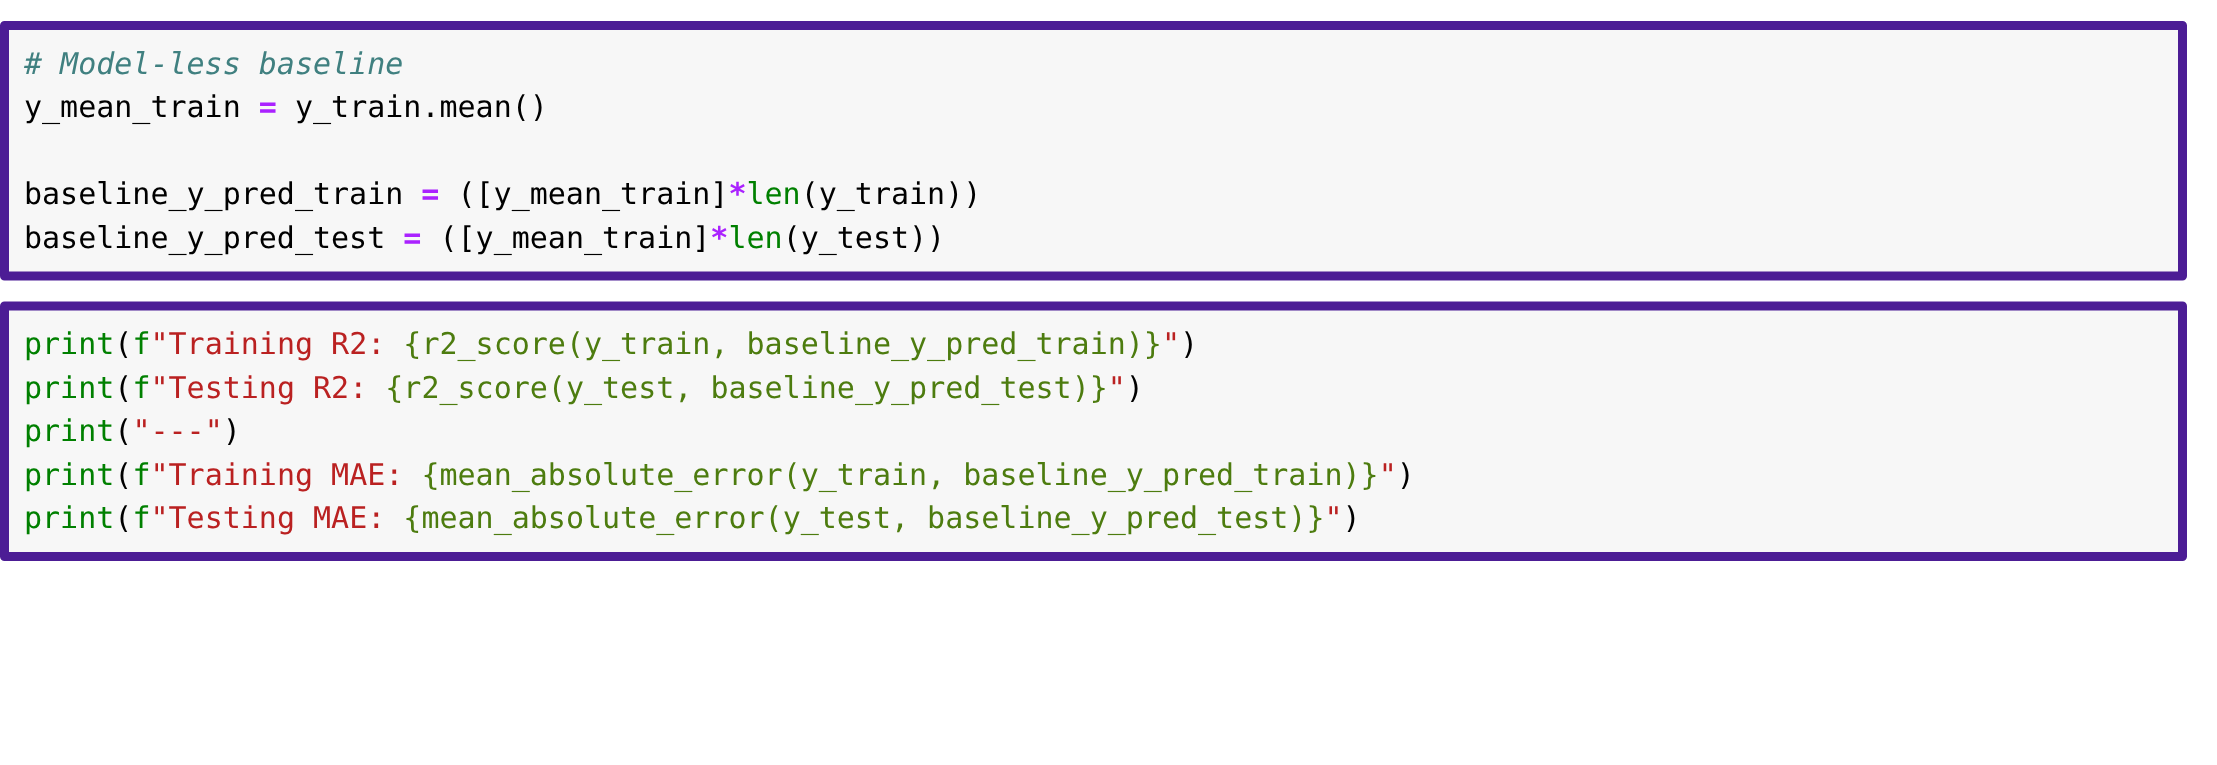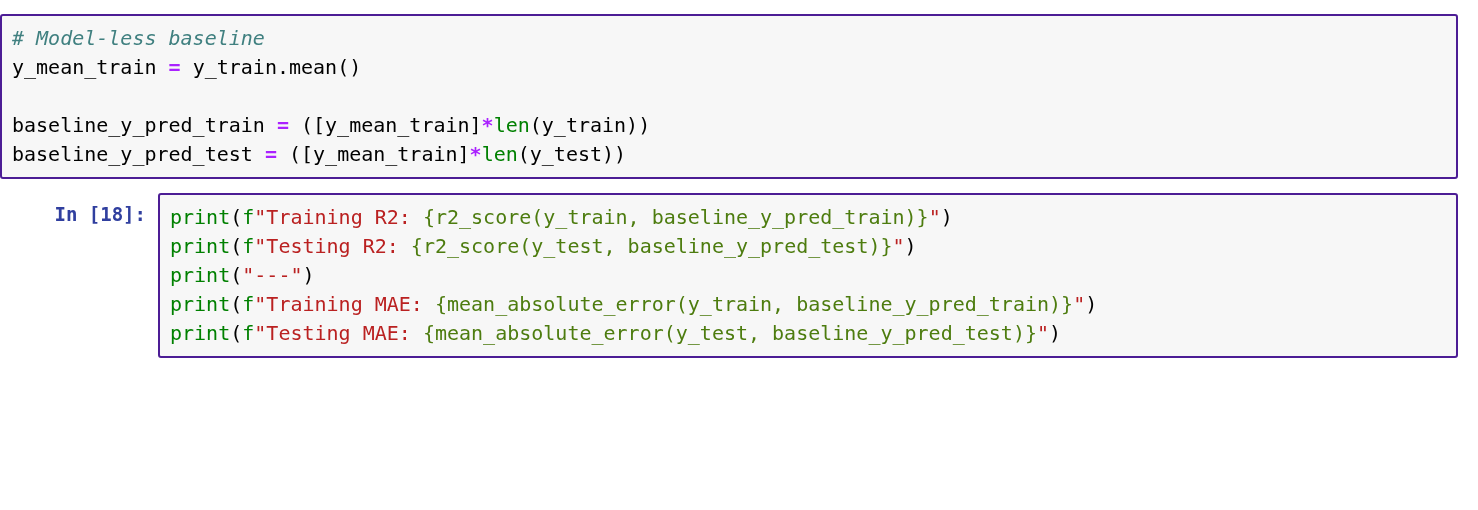--- a/index.html
+++ b/index.html
@@ -32,21 +32,21 @@
       padding-top: 10px;
       font-family: Menlo, Consolas, "DejaVu Sans Mono", monospace;
       font-size: 19px;
       font-weight: bold;
       color: #303F9F;
       user-select: none;
     }
     .input-area {
       flex: 1;
       background: #f7f7f7;
-      border: 2px solid #4c1d95;
+      border: 6px solid #4c1d95;
       border-radius: 3px;
       padding: 8px 10px;
       margin-right: 20px;
       font-family: Menlo, Consolas, "DejaVu Sans Mono", monospace;
       font-size: 20px;
       line-height: 1.45;
       white-space: pre;
       overflow-x: auto;
       color: #000;
     }
@@ -65,21 +65,20 @@
 
   <div class="code-cell">
     <div class="input-area"><span class="cm-comment"># Model-less baseline</span>
 <span>y_mean_train </span><span class="cm-operator">=</span><span> y_train.mean()</span>
 
 <span>baseline_y_pred_train </span><span class="cm-operator">=</span><span> ([y_mean_train]</span><span class="cm-operator">*</span><span class="cm-builtin">len</span><span>(y_train))</span>
 <span>baseline_y_pred_test </span><span class="cm-operator">=</span><span> ([y_mean_train]</span><span class="cm-operator">*</span><span class="cm-builtin">len</span><span>(y_test))</span></div>
   </div>
 
   <div class="code-cell">
-    <div class="prompt">In [18]:</div>
     <div class="input-area"><span class="cm-builtin">print</span><span>(</span><span class="cm-fprefix">f</span><span class="cm-string">"Training R2: </span><span class="cm-interp">{r2_score(y_train, baseline_y_pred_train)}</span><span class="cm-string">"</span><span>)</span>
 <span class="cm-builtin">print</span><span>(</span><span class="cm-fprefix">f</span><span class="cm-string">"Testing R2: </span><span class="cm-interp">{r2_score(y_test, baseline_y_pred_test)}</span><span class="cm-string">"</span><span>)</span>
 <span class="cm-builtin">print</span><span>(</span><span class="cm-string">"---"</span><span>)</span>
 <span class="cm-builtin">print</span><span>(</span><span class="cm-fprefix">f</span><span class="cm-string">"Training MAE: </span><span class="cm-interp">{mean_absolute_error(y_train, baseline_y_pred_train)}</span><span class="cm-string">"</span><span>)</span>
 <span class="cm-builtin">print</span><span>(</span><span class="cm-fprefix">f</span><span class="cm-string">"Testing MAE: </span><span class="cm-interp">{mean_absolute_error(y_test, baseline_y_pred_test)}</span><span class="cm-string">"</span><span>)</span></div>
   </div>
 
 </div>
 
 </body></html>

